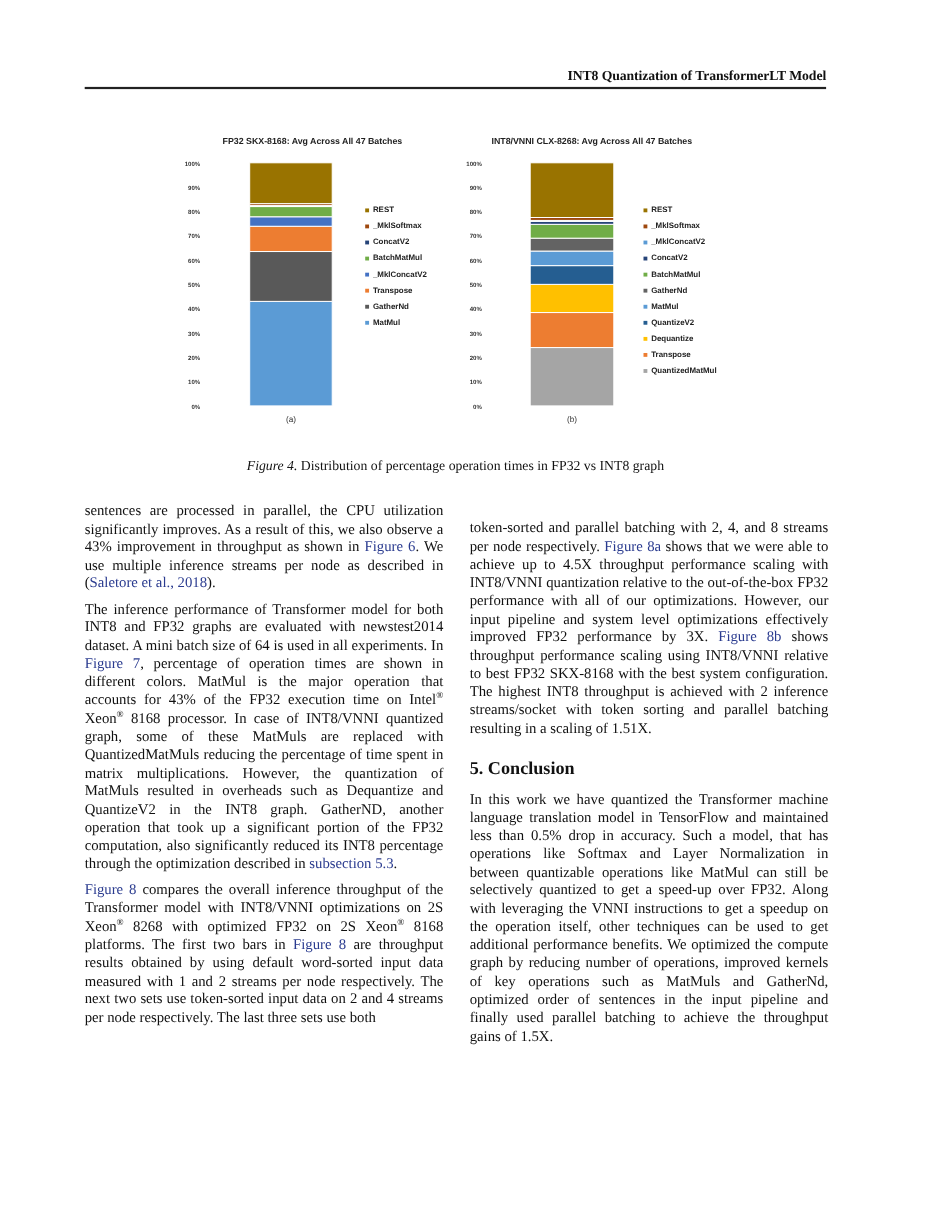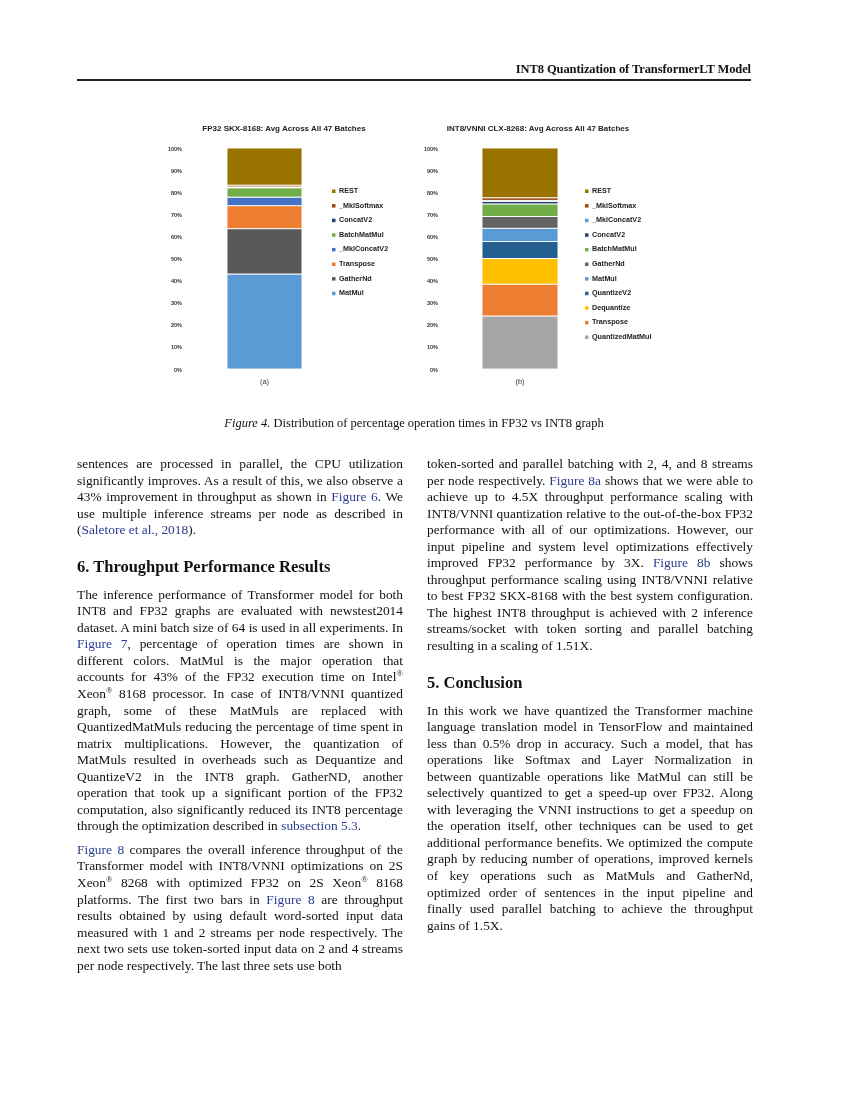--- a/index.html
+++ b/index.html
@@ -7,21 +7,21 @@
          font-family: "Liberation Serif", "DejaVu Serif", serif; color: #111; }
   .running-head { position: absolute; left: 77px; top: 62px; width: 674px; text-align: right;
          font-weight: bold; font-size: 12.5px; letter-spacing: -0.1px; }
   .head-rule { position: absolute; left: 77px; top: 79px; width: 674px; height: 2px; background: #222; }
   svg.figure { position: absolute; left: 0; top: 110px; }
   svg.figure text { font-family: "Liberation Sans", "DejaVu Sans", sans-serif; }
   .caption { position: absolute; left: 77px; top: 416px; width: 674px; text-align: center; font-size: 12.5px; }
   .caption i { font-style: italic; }
   .col { position: absolute; top: 456px; width: 326px; font-size: 13.4px; line-height: 16.55px; text-align: justify; }
   .col.left { left: 77px; }
-  .col.right { left: 427px; }
+  .col.right { left: 427px; margin-top: 16px; }
   .col p { margin: 0; }
   .col p + p { margin-top: 7px; }
   .col h2 { font-size: 16.5px; font-weight: bold; margin: 18px 0 10px 0; line-height: 20px; }
   .link { color: #2a3b8f; }
   sup { font-size: 8.5px; line-height: 0; }
 </style>
 </head>
 <body>
 
 <div class="running-head">INT8 Quantization of TransformerLT Model</div>
@@ -114,21 +114,20 @@
       <rect x="585" y="335.5" width="3.5" height="3.5" fill="#a5a5a5"></rect>
       <text x="592" y="339" font-size="7.2" font-weight="bold" fill="#222">QuantizedMatMul</text>
       <text x="520" y="384" text-anchor="middle" font-size="7.5" fill="#333">(b)</text>
     </g>
 </svg>
 
 <div class="caption"><i>Figure 4.</i><span> Distribution of percentage operation times in FP32 vs INT8 graph</span></div>
 
 <div class="col left">
   <p id="lp1"><span>sentences are processed in parallel, the CPU utilization significantly improves. As a result of this, we also observe a 43% improvement in throughput as shown in </span><span class="link">Figure 6</span><span>. We use multiple inference streams per node as described in (</span><span class="link">Saletore et al., 2018</span><span>).</span></p>
-  <h2>6. Throughput Performance Results</h2>
   <p id="lp2"><span>The inference performance of Transformer model for both INT8 and FP32 graphs are evaluated with newstest2014 dataset. A mini batch size of 64 is used in all experiments. In </span><span class="link">Figure 7</span><span>, percentage of operation times are shown in different colors.  MatMul is the major operation that accounts for 43% of the FP32 execution time on Intel</span><sup>®</sup><span> Xeon</span><sup>®</sup><span> 8168 processor.  In case of INT8/VNNI quantized graph, some of these MatMuls are replaced with QuantizedMatMuls reducing the percentage of time spent in matrix multiplications. However, the quantization of MatMuls resulted in overheads such as Dequantize and QuantizeV2 in the INT8 graph.  GatherND, another operation that took up a significant portion of the FP32 computation, also significantly reduced its INT8 percentage through the optimization described in </span><span class="link">subsection 5.3</span><span>.</span></p>
   <p id="lp3"><span class="link">Figure 8</span><span> compares the overall inference throughput of the Transformer model with INT8/VNNI optimizations on 2S Xeon</span><sup>®</sup><span> 8268 with optimized FP32 on 2S Xeon</span><sup>®</sup><span> 8168 platforms.  The first two bars in </span><span class="link">Figure 8</span><span> are throughput results obtained by using default word-sorted input data measured with 1 and 2 streams per node respectively. The next two sets use token-sorted input data on 2 and 4 streams per node respectively. The last three sets use both</span></p>
 </div>
 
 <div class="col right">
   <p id="rp1"><span>token-sorted and parallel batching with 2, 4, and 8 streams per node respectively. </span><span class="link">Figure 8a</span><span> shows that we were able to achieve up to 4.5X throughput performance scaling with INT8/VNNI quantization relative to the out-of-the-box FP32 performance with all of our optimizations.  However, our input pipeline and system level optimizations effectively improved FP32 performance by 3X. </span><span class="link">Figure 8b</span><span> shows throughput performance scaling using INT8/VNNI relative to best FP32 SKX-8168 with the best system configuration. The highest INT8 throughput is achieved with 2 inference streams/socket with token sorting and parallel batching resulting in a scaling of 1.51X.</span></p>
   <h2>5. Conclusion</h2>
   <p id="rp2"><span>In this work we have quantized the Transformer machine language translation model in TensorFlow and maintained less than 0.5% drop in accuracy.  Such a model, that has operations like Softmax and Layer Normalization in between quantizable operations like MatMul can still be selectively quantized to get a speed-up over FP32.  Along with leveraging the VNNI instructions to get a speedup on the operation itself, other techniques can be used to get additional performance benefits. We optimized the compute graph by reducing number of operations, improved kernels of key operations such as MatMuls and GatherNd, optimized order of sentences in the input pipeline and finally used parallel batching to achieve the throughput gains of 1.5X.</span></p>
 </div>
 

